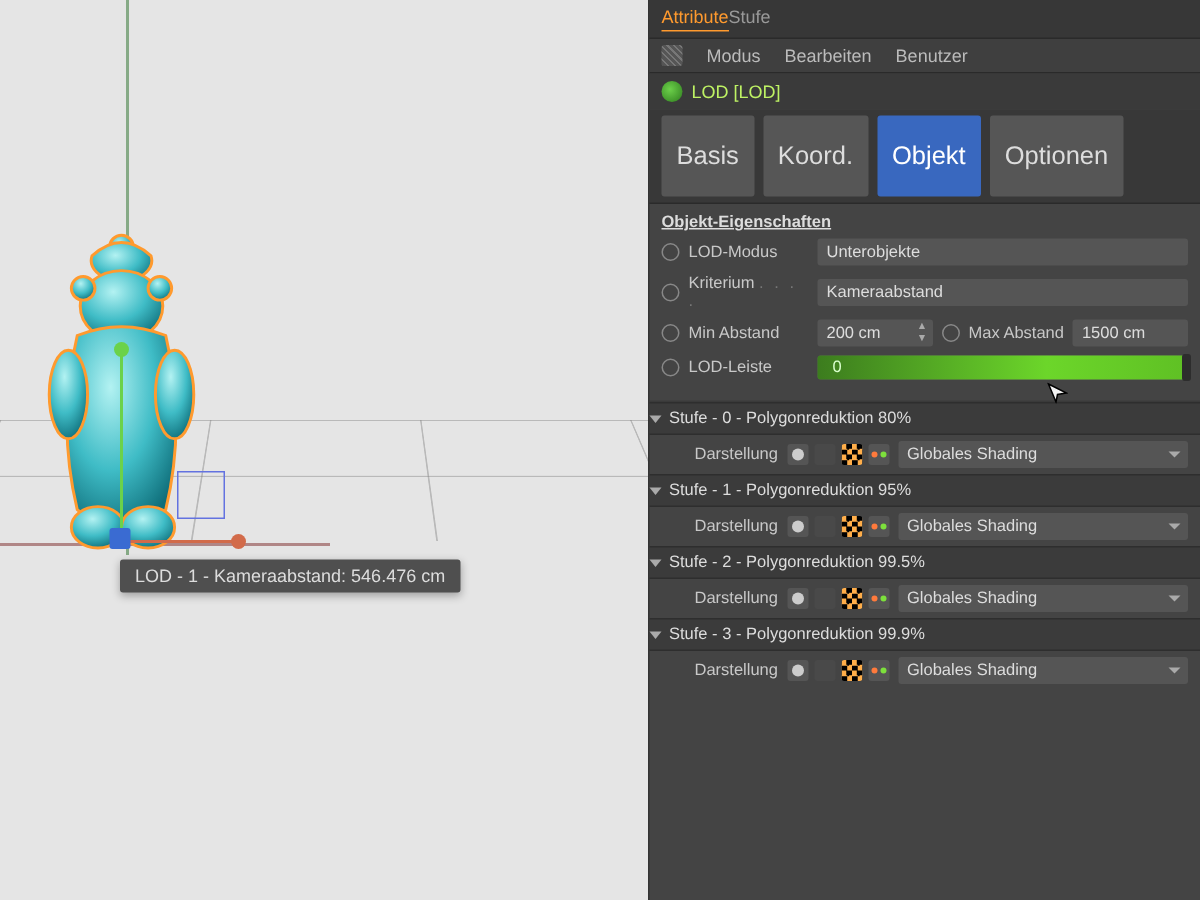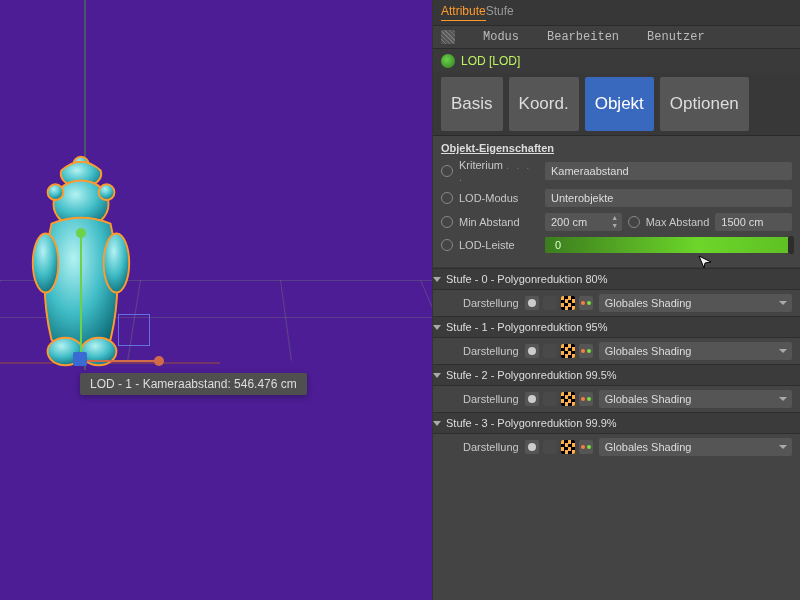--- a/index.html
+++ b/index.html
@@ -9,21 +9,21 @@
     font-size: 11px;
     color: #ccc;
     background: #909090;
     overflow: hidden;
     display: flex;
   }
   
   .viewport {
     position: relative;
     flex: 1;
-    background: #4c1d95;
+    background: #e5e5e5;
     overflow: hidden;
   }
   .grid-floor {
     position:absolute; left:0; right:0; top:280px; height:90px;
     background:
       linear-gradient(90deg, rgba(120,120,120,.4) 1px, transparent 1px) 0 0/140px 100%,
       linear-gradient(rgba(120,120,120,.4) 1px, transparent 1px) 0 0/100% 45px;
     transform: perspective(400px) rotateX(40deg);
     transform-origin: top center;
   }
@@ -62,22 +62,22 @@
     color:#c8c8c8;
   }
   .top-tabs {
     display:flex; padding:4px 8px;
     background:#373737; border-bottom:1px solid #2a2a2a; font-size:12px;
   }
   .top-tabs .tab.active { color:#ff9a2e; border-bottom:1px solid #ff9a2e; padding-bottom:2px;}
   .top-tabs .tab { color:#999; cursor:pointer; }
 
   .menubar {
-    display:flex; gap:28px; align-items:center; padding:4px 8px;
-    background:#3f3f3f; border-bottom:1px solid #2a2a2a; font-size:12px; color:#bbb;font-family:Liberation Mono, monospace;
+    display:flex; gap:16px; align-items:center; padding:4px 8px;
+    background:#3f3f3f; border-bottom:1px solid #2a2a2a; font-size:12px; color:#bbb;
   }
   .mode-icon{width:14px;height:14px;background:repeating-linear-gradient(45deg,#777,#777 1px,#555 1px,#555 3px);border-radius:2px;}
 
   .obj-title {
     display:flex; align-items:center; gap:6px; padding:5px 8px;
     background:#3a3a3a; font-size:12px; color:#bef264;
   }
   .leaf-icon{width:14px;height:14px;border-radius:50%;background:radial-gradient(circle at 40% 40%,#6cd04a,#2e7d1e);}
 
   .subtabs {
@@ -230,31 +230,31 @@
     <span class="stab">Basis</span>
     <span class="stab">Koord.</span>
     <span class="stab active">Objekt</span>
     <span class="stab">Optionen</span>
   </div>
 
   <div class="section-title">Objekt-Eigenschaften</div>
 
   <div class="row">
     <span class="radio"></span>
+    <span class="lbl" style="width:80px">LOD-Modus</span>
+    <span class="field">
+        <span>Unterobjekte</span>
+      </span>
+  </div>
+
+  <div class="row">
+    <span class="radio"></span>
     <span class="lbl" style="width:80px"><span>Kriterium</span> <span class="dots">. . . .</span></span>
     <span class="field">
         <span>Kameraabstand</span>
-      </span>
-  </div>
-
-  <div class="row">
-    <span class="radio"></span>
-    <span class="lbl" style="width:80px">LOD-Modus</span>
-    <span class="field">
-        <span>Unterobjekte</span>
       </span>
   </div>
 
   <div class="row">
     <span class="radio"></span>
     <span class="lbl" style="width:80px">Min Abstand</span>
     <span class="numfield">
       <span>200 cm</span>
       <span class="steppers">
           <span>▲</span>

